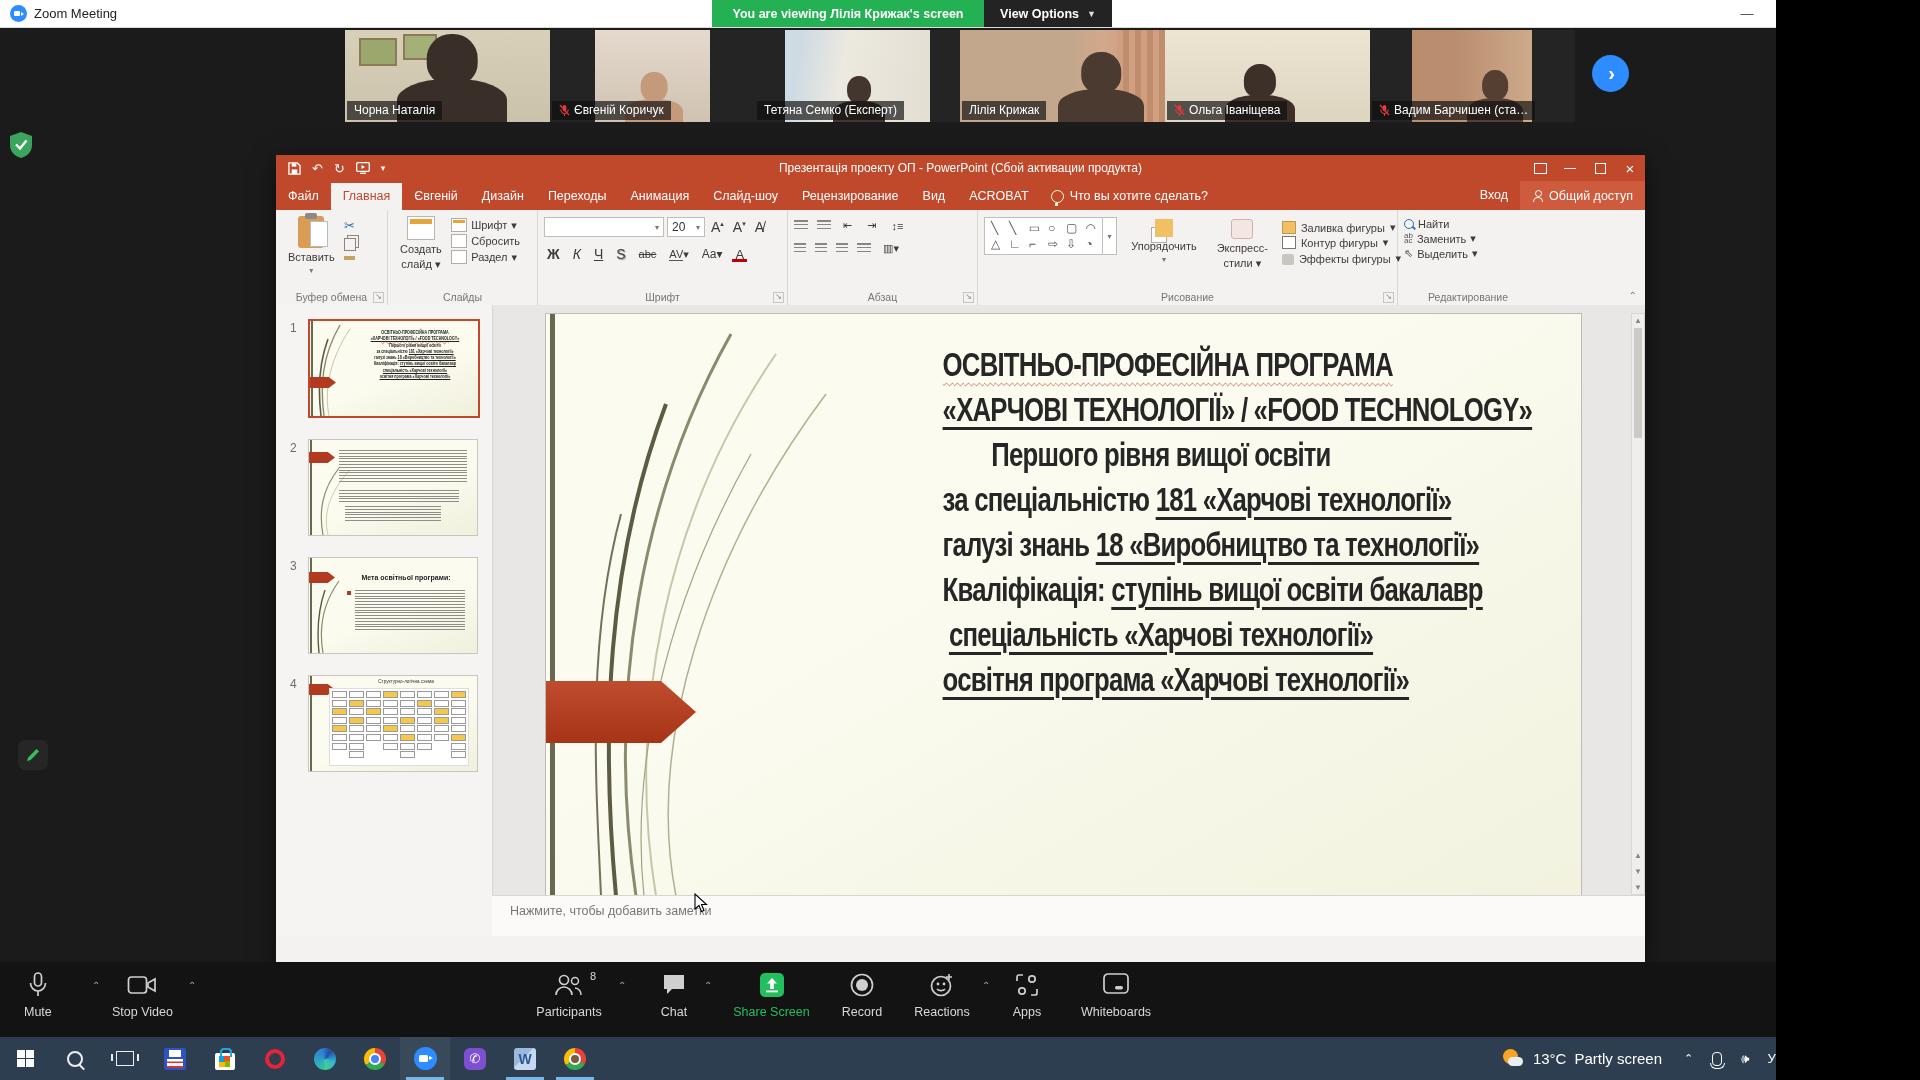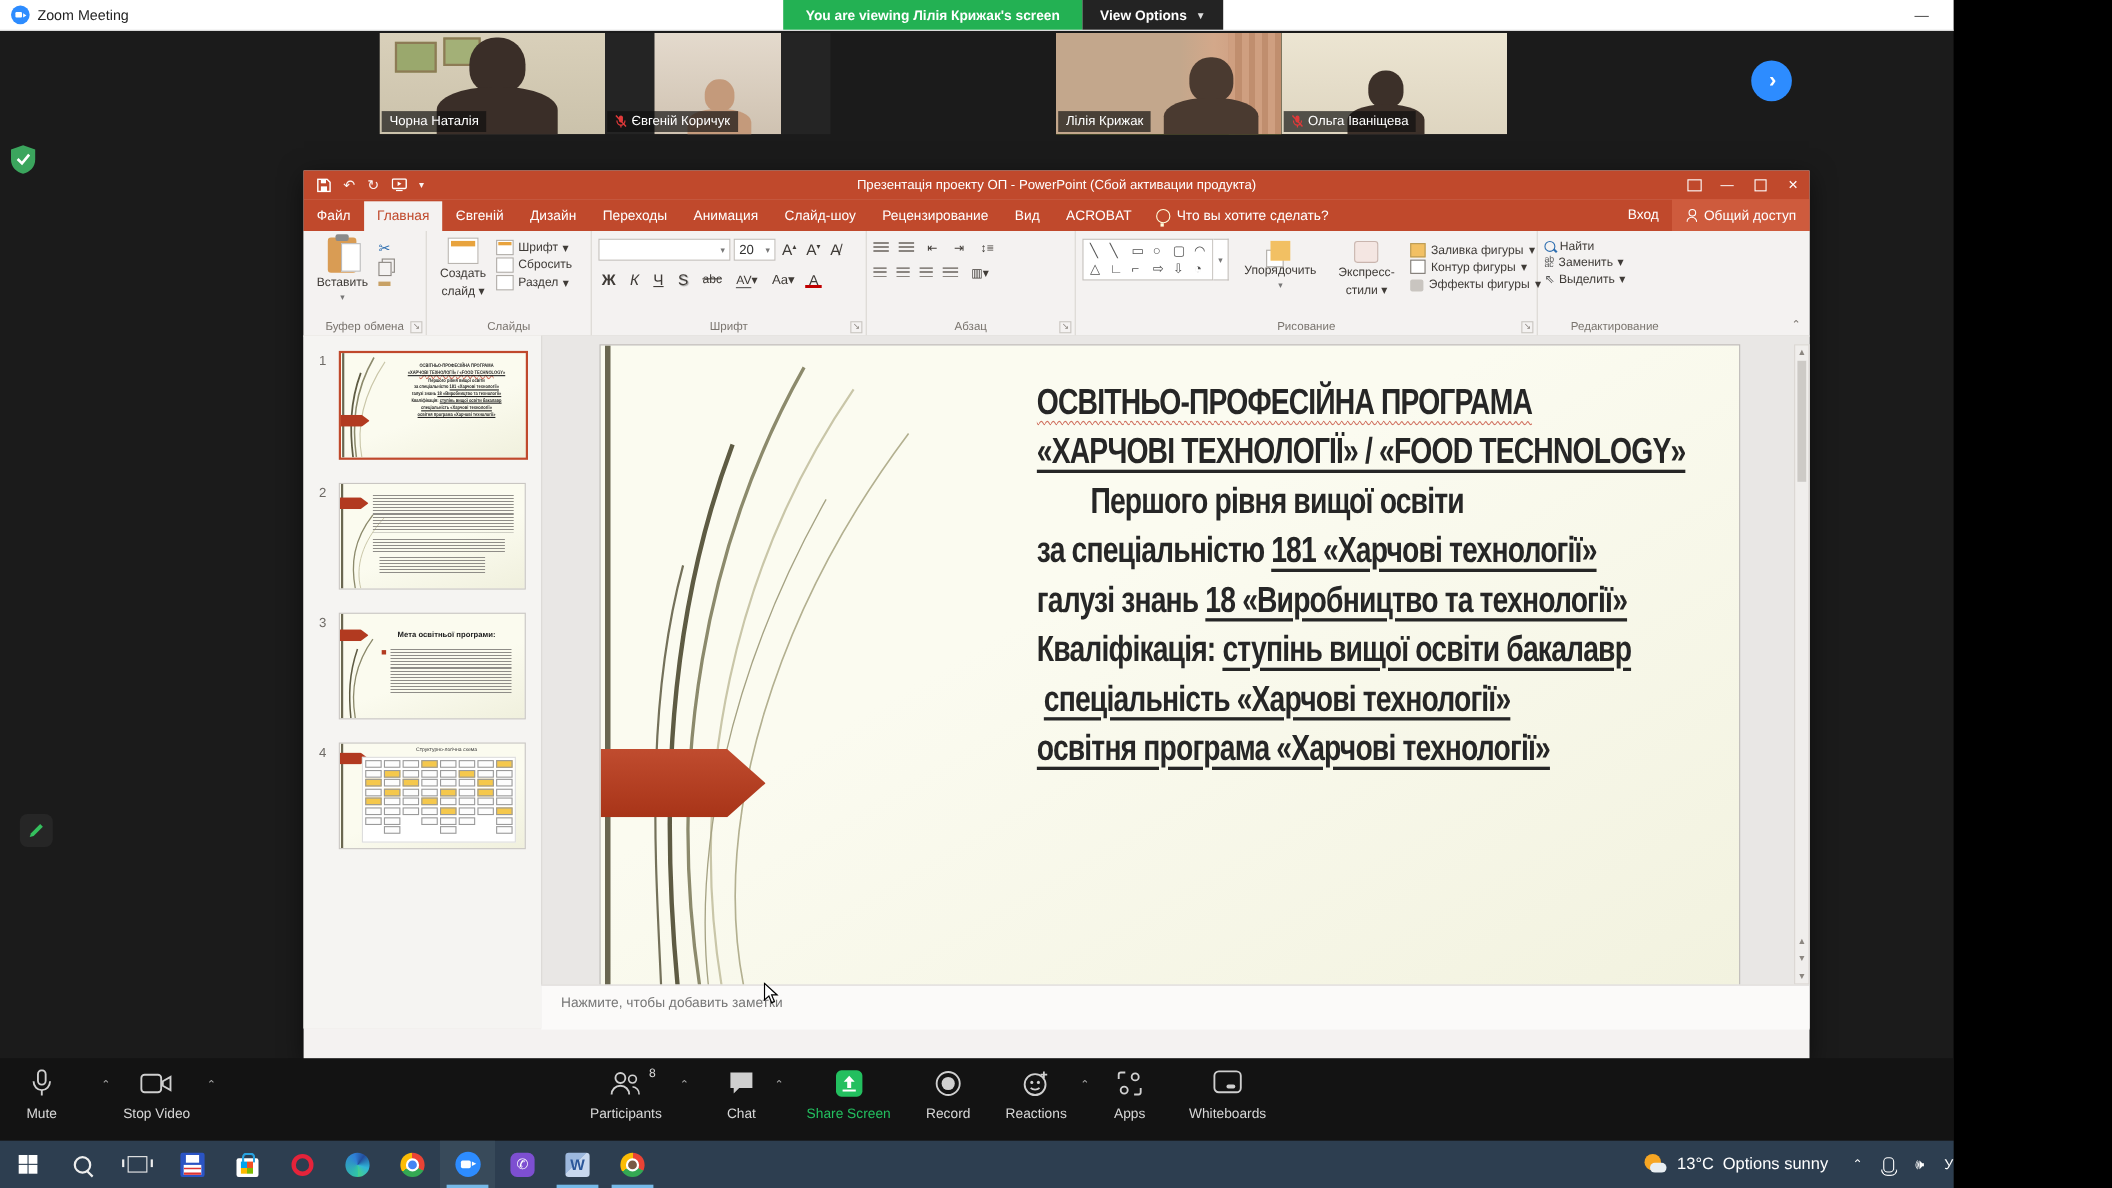--- a/index.html
+++ b/index.html
@@ -180,20 +180,28 @@
     <div class="vname">
       <svg class="micoff" viewBox="0 0 12 14">
           <rect x="4" y="1" width="4" height="7" rx="2" fill="#E03A3A"></rect>
           <path d="M2 6 a4 4.5 0 0 0 8 0" fill="none" stroke="#E03A3A" stroke-width="1.2"></path>
           <line x1="6" y1="10.5" x2="6" y2="13" stroke="#E03A3A" stroke-width="1.2"></line>
           <line x1="1" y1="1" x2="11" y2="12" stroke="#E03A3A" stroke-width="1.4"></line>
         </svg>
       <span>Євгеній Коричук</span>
     </div>
   </div>
+  <div class="vtile a" style="left:755px;">
+    <div class="vid" style="left:30px;width:145px;background:linear-gradient(100deg,#cfdbe2 12%,#ece9e0 40%,#e3ded2);">
+      <div class="sil" style="--c:#43362e;left:48px;bottom:0;width:52px;height:46px;"></div>
+    </div>
+    <div class="vname">
+        <span>Тетяна Семко (Експерт)</span>
+      </div>
+  </div>
   <div class="vtile a activeb" style="left:960px;">
     <div class="vid" style="left:0;width:205px;background:linear-gradient(90deg,#c3a78c 55%,#d3a88a 70%,#c89478);">
       <div style="position:absolute;right:0;top:0;width:48px;height:92px;background:repeating-linear-gradient(90deg,#cf9f80 0 6px,#c08e6e 6px 12px);"></div>
       <div class="sil" style="--c:#4a3a30;left:98px;bottom:0;width:86px;height:70px;"></div>
     </div>
     <div class="vname">
         <span>Лілія Крижак</span>
       </div>
   </div>
   <div class="vtile a" style="left:1165px;">
@@ -201,20 +209,34 @@
       <div class="sil" style="--c:#3c3029;left:60px;bottom:0;width:70px;height:58px;"></div>
     </div>
     <div class="vname">
       <svg class="micoff" viewBox="0 0 12 14">
           <rect x="4" y="1" width="4" height="7" rx="2" fill="#E03A3A"></rect>
           <path d="M2 6 a4 4.5 0 0 0 8 0" fill="none" stroke="#E03A3A" stroke-width="1.2"></path>
           <line x1="6" y1="10.5" x2="6" y2="13" stroke="#E03A3A" stroke-width="1.2"></line>
           <line x1="1" y1="1" x2="11" y2="12" stroke="#E03A3A" stroke-width="1.4"></line>
         </svg>
       <span>Ольга Іваніщева</span>
+    </div>
+  </div>
+  <div class="vtile a" style="left:1370px;">
+    <div class="vid" style="left:42px;width:120px;background:linear-gradient(90deg,#b98d6e 30%,#caa astroid 0);background:linear-gradient(90deg,#b98d6e 35%,#cdaa8a);">
+      <div class="sil" style="--c:#553f32;left:55px;bottom:0;width:56px;height:52px;"></div>
+    </div>
+    <div class="vname">
+      <svg class="micoff" viewBox="0 0 12 14">
+          <rect x="4" y="1" width="4" height="7" rx="2" fill="#E03A3A"></rect>
+          <path d="M2 6 a4 4.5 0 0 0 8 0" fill="none" stroke="#E03A3A" stroke-width="1.2"></path>
+          <line x1="6" y1="10.5" x2="6" y2="13" stroke="#E03A3A" stroke-width="1.2"></line>
+          <line x1="1" y1="1" x2="11" y2="12" stroke="#E03A3A" stroke-width="1.4"></line>
+        </svg>
+      <span>Вадим Барчишен (ста…</span>
     </div>
   </div>
 
   <div id="viewbtn" class="a">
     <span class="gridico"></span>
     <span>View</span>
   </div>
   <div id="nextarrow" class="a">
       <span>›</span>
     </div>
@@ -732,21 +754,21 @@
         <span class="wordico">W</span>
       </div>
     <div class="tb-cell open">
         <span class="chrome" style="--core:#7a5a45;"></span>
       </div>
 
     <div id="tb-right">
       <div style="display:flex;align-items:center;cursor:pointer;">
         <span class="wico"></span>
         <span style="font-size:15px;margin-right:8px;">13°C</span>
-        <span style="font-size:15px;">Options sunny</span>
+        <span style="font-size:15px;">Partly screen</span>
       </div>
       <span class="trayico" style="margin-left:22px;font-size:11px;">⌃</span>
       <span class="micg"></span>
       <span class="trayico">🕪</span>
       <span class="trayico" style="font-size:13px;">УКР</span>
       <span class="clock">
         <span>14:17</span>
         <span>21.04.2023</span>
       </span>
       <span class="accenter"></span>

